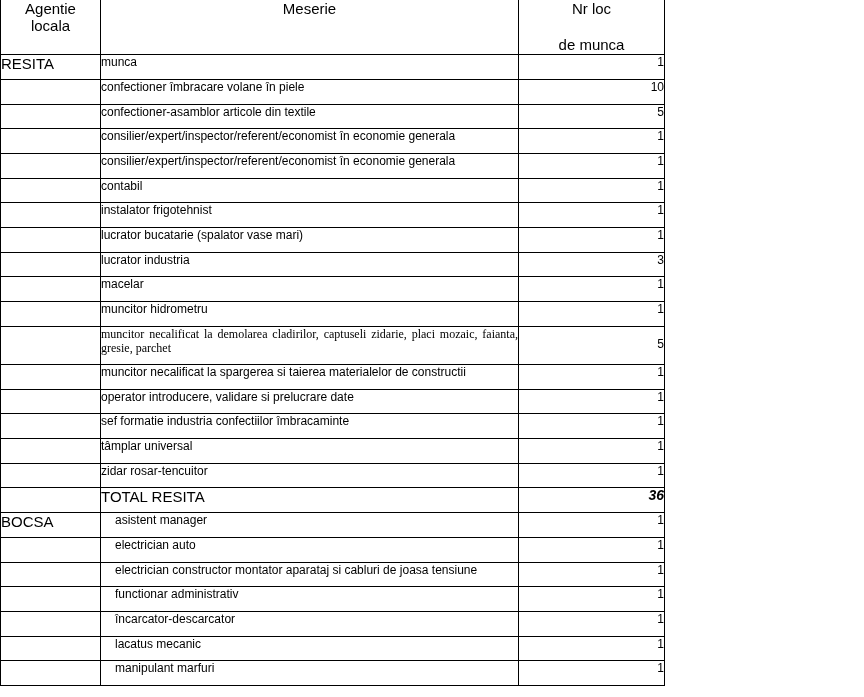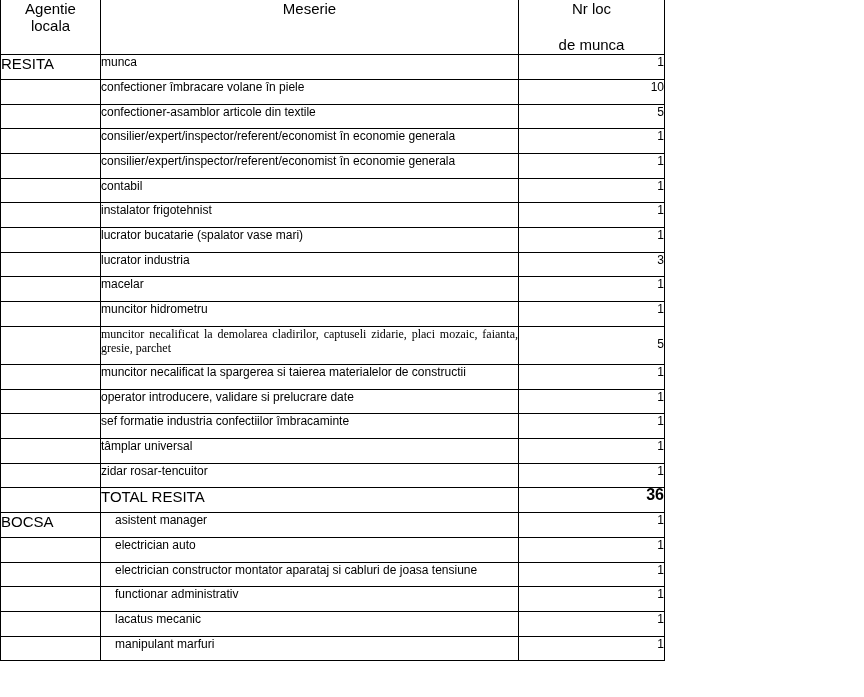--- a/index.html
+++ b/index.html
@@ -70,22 +70,23 @@
     padding-bottom: 2px;
   }
   td.total-label {
     text-align: left;
     font-size: 15px;
     line-height: 17px;
     padding: 3px 5px 0 0;
   }
   td.total-num {
     font-weight: bold;
-    font-size: 16px;
+    font-size: 14px;
     padding-top: 3px;
+    font-style: italic;
   }
 </style>
 </head>
 <body>
 
 <div class="page">
   <table class="vtable">
     <colgroup>
       <col style="width:100px">
       <col style="width:418px">
@@ -212,20 +213,25 @@
           <td class="job indent">electrician constructor montator aparataj si cabluri de joasa tensiune</td>
           <td class="num">1</td>
         </tr>
         <tr>
           <td class="agency"></td>
           <td class="job indent">functionar administrativ</td>
           <td class="num">1</td>
         </tr>
         <tr>
           <td class="agency"></td>
+          <td class="job indent">încarcator-descarcator</td>
+          <td class="num">1</td>
+        </tr>
+        <tr>
+          <td class="agency"></td>
           <td class="job indent">lacatus mecanic</td>
           <td class="num">1</td>
         </tr>
         <tr>
           <td class="agency"></td>
           <td class="job indent">manipulant marfuri</td>
           <td class="num">1</td>
         </tr>
       </tbody>
   </table>

